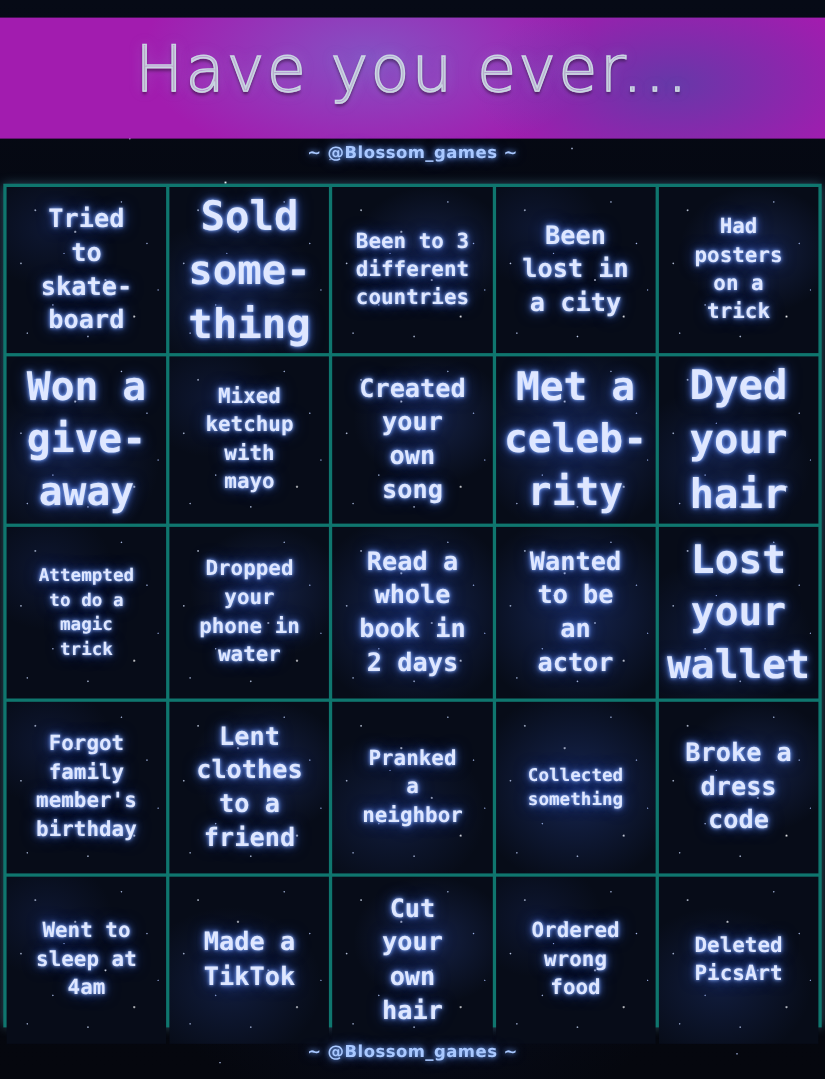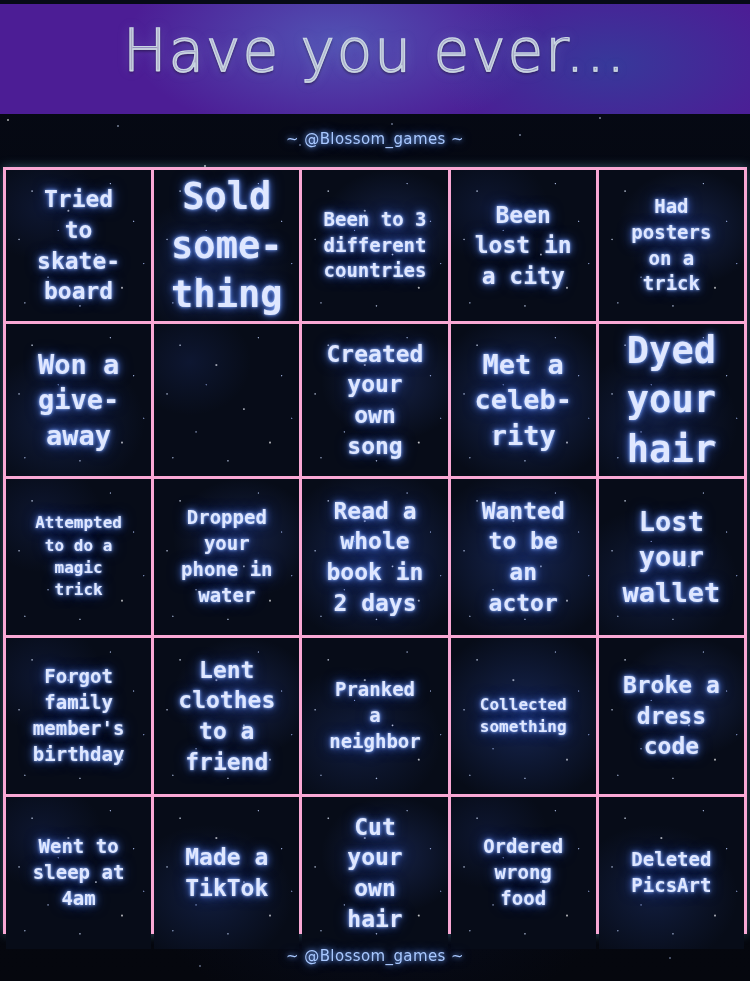--- a/index.html
+++ b/index.html
@@ -89,25 +89,25 @@
       radial-gradient(1.0px 1.0px at 290px 430px,#aec3ff,transparent),
       radial-gradient(1.0px 1.0px at 620px 600px,#aec3ff,transparent),
       radial-gradient(1.0px 1.0px at 180px 600px,#aec3ff,transparent),
       radial-gradient(1.0px 1.0px at 405px 560px,#aec3ff,transparent),
       radial-gradient(1.0px 1.0px at 96px 880px,#aec3ff,transparent),
       radial-gradient(1.0px 1.0px at 530px 690px,#aec3ff,transparent);
   }
 
   
   .header-band{
-    position:absolute; left:0; top:4px; width:750px; height:110px;
+    position:absolute; left:0; top:16px; width:750px; height:110px;
     background:
       radial-gradient(ellipse 600px 200px at 300px 30px, rgba(40,95,165,.55), rgba(0,0,0,0) 70%),
       linear-gradient(160deg,#0d3a6b 0%, #14518f 35%, #0f4580 65%, #0a3straight 100%);
-    background-color:#4c1d95;
+    background-color:#a21caf;
     overflow:hidden;
   }
   .header-band .hglow{
     position:absolute; left:120px; top:-70px; width:430px; height:210px;
     background:radial-gradient(ellipse at center, rgba(90,160,225,.40), rgba(0,0,0,0) 68%);
   }
   .header-band .hglow2{
     position:absolute; left:430px; top:-30px; width:360px; height:180px;
     background:radial-gradient(ellipse at center, rgba(30,90,160,.45), rgba(0,0,0,0) 70%);
   }
@@ -129,34 +129,35 @@
   }
 
   
   .watermark{
     position:absolute; left:0; width:750px; text-align:center;
     font-family:"DejaVu Sans", sans-serif;
     font-size:15px;
     letter-spacing:.4px;
     color:#a9c8ff;
     text-shadow:0 0 5px rgba(120,170,255,.95), 0 0 11px rgba(80,130,255,.65);
+    font-weight:bold;
   }
   .watermark.top{ top:130px; }
   .watermark.bottom{ top:947px; }
 
   
   .grid{
     position:absolute;
     left:3px; top:167px;
     width:744px; height:767px;
     display:grid;
     grid-template-columns:repeat(5,1fr);
     grid-template-rows:
       151px 152px 156px 156px 152px;
-    background:#f9a8d4;
+    background:#0f766e;
     gap:3px;
     padding:3px;
     box-sizing:border-box;
     box-shadow:0 0 10px rgba(130,215,250,.35);
   }
   .cell{
     position:relative;
     display:flex;
     align-items:center;
     justify-content:center;
@@ -202,21 +203,21 @@
     color:#dfe7ff;
     line-height:1.30;
     letter-spacing:0px;
     white-space:pre-line;
     text-shadow:
       0 0 3px rgba(150,185,255,.95),
       0 0 7px rgba(95,140,255,.85),
       0 0 14px rgba(70,115,255,.55);
   }
   .sz-xl .txt{ font-size:37px; line-height:1.33; }
-  .sz-lg .txt{ font-size:27px; line-height:1.32; }
+  .sz-lg .txt{ font-size:36px; line-height:1.32; }
   .sz-md .txt{ font-size:23px; line-height:1.33; }
   .sz-sm .txt{ font-size:19px; line-height:1.36; }
   .sz-xs .txt{ font-size:16px; line-height:1.40; }
 </style>
 </head>
 <body>
 
 <div id="page">
 
   <div class="starfield"></div>
@@ -272,20 +273,24 @@
       <div class="cell sz-lg neb-b">
         <div class="cellbg"></div>
         <div class="neb"></div>
         <div class="txt">Won a
 give-
 away</div>
       </div>
       <div class="cell sz-sm neb-d">
         <div class="cellbg"></div>
         <div class="neb"></div>
+        <div class="txt">Mixed
+ketchup
+with
+mayo</div>
       </div>
       <div class="cell sz-md neb-a">
         <div class="cellbg"></div>
         <div class="neb"></div>
         <div class="txt">Created
 your
 own
 song</div>
       </div>
       <div class="cell sz-lg neb-c">

